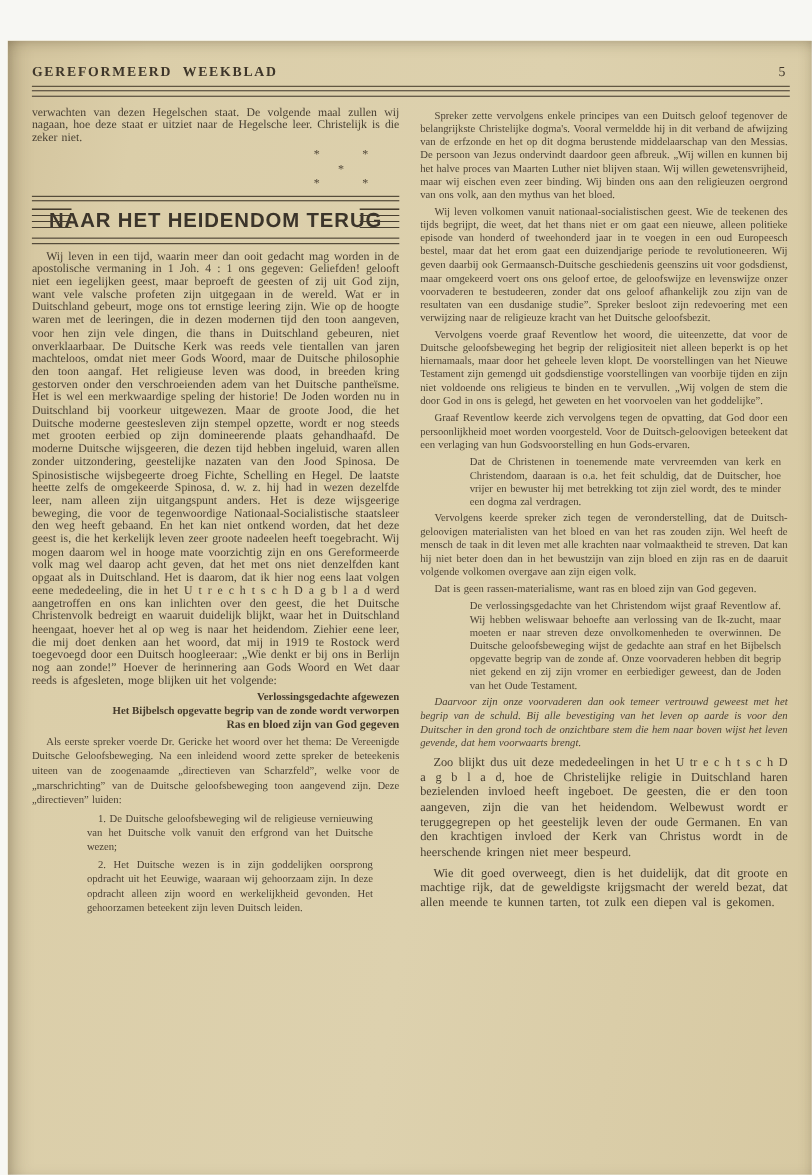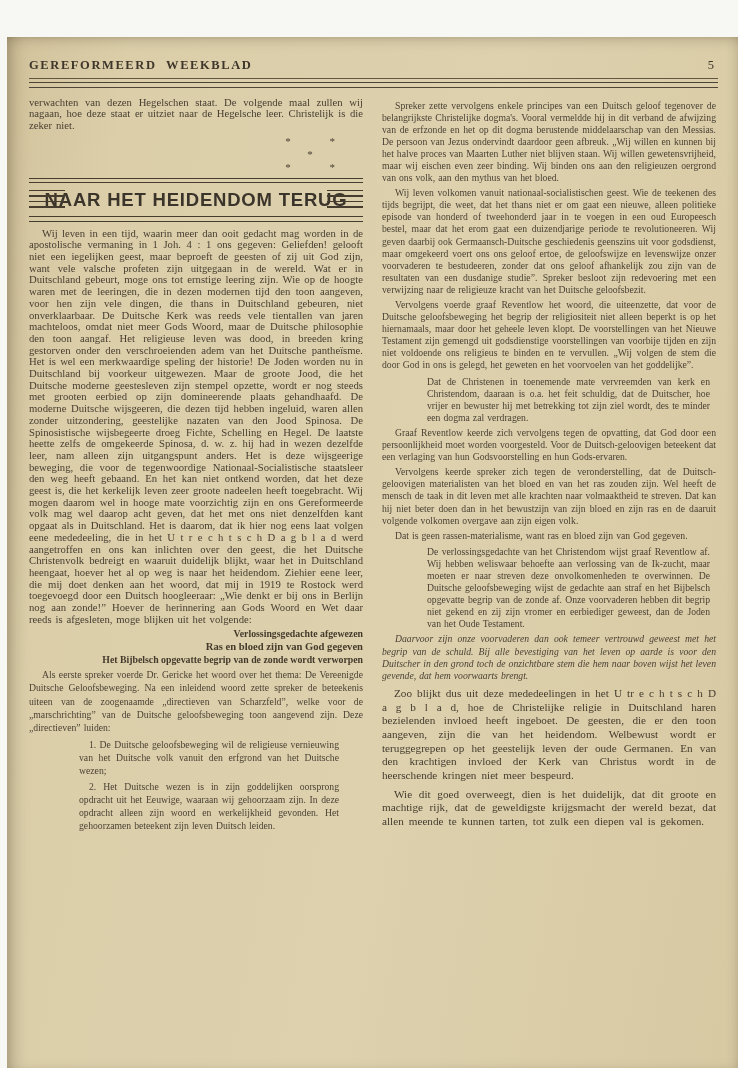--- a/index.html
+++ b/index.html
@@ -108,37 +108,37 @@
             <span class="rule-stack left"></span>
             <span class="headline-text">NAAR HET HEIDENDOM TERUG</span>
             <span class="rule-stack right"></span>
           </div>
           <div class="hb-rule"></div>
         </div>
 
         <p class="body-text indent">Wij leven in een tijd, waarin meer dan ooit gedacht mag worden in de apostolische vermaning in 1 Joh. 4 : 1 ons gegeven: Geliefden! gelooft niet een iegelijken geest, maar beproeft de geesten of zij uit God zijn, want vele valsche profeten zijn uitgegaan in de wereld. Wat er in Duitschland gebeurt, moge ons tot ernstige leering zijn. Wie op de hoogte waren met de leeringen, die in dezen modernen tijd den toon aangeven, voor hen zijn vele dingen, die thans in Duitschland gebeuren, niet onverklaarbaar. De Duitsche Kerk was reeds vele tientallen van jaren machteloos, omdat niet meer Gods Woord, maar de Duitsche philosophie den toon aangaf. Het religieuse leven was dood, in breeden kring gestorven onder den verschroeienden adem van het Duitsche pantheïsme. Het is wel een merkwaardige speling der historie! De Joden worden nu in Duitschland bij voorkeur uitgewezen. Maar de groote Jood, die het Duitsche moderne geestesleven zijn stempel opzette, wordt er nog steeds met grooten eerbied op zijn domineerende plaats gehandhaafd. De moderne Duitsche wijsgeeren, die dezen tijd hebben ingeluid, waren allen zonder uitzondering, geestelijke nazaten van den Jood Spinosa. De Spinosistische wijsbegeerte droeg Fichte, Schelling en Hegel. De laatste heette zelfs de omgekeerde Spinosa, d. w. z. hij had in wezen dezelfde leer, nam alleen zijn uitgangspunt anders. Het is deze wijsgeerige beweging, die voor de tegenwoordige Nationaal-Socialistische staatsleer den weg heeft gebaand. En het kan niet ontkend worden, dat het deze geest is, die het kerkelijk leven zeer groote nadeelen heeft toegebracht. Wij mogen daarom wel in hooge mate voorzichtig zijn en ons Gereformeerde volk mag wel daarop acht geven, dat het met ons niet denzelfden kant opgaat als in Duitschland. Het is daarom, dat ik hier nog eens laat volgen eene mededeeling, die in het U t r e c h t s c h  D a g b l a d werd aangetroffen en ons kan inlichten over den geest, die het Duitsche Christenvolk bedreigt en waaruit duidelijk blijkt, waar het in Duitschland heengaat, hoever het al op weg is naar het heidendom. Ziehier eene leer, die mij doet denken aan het woord, dat mij in 1919 te Rostock werd toegevoegd door een Duitsch hoogleeraar: „Wie denkt er bij ons in Berlijn nog aan zonde!” Hoever de herinnering aan Gods Woord en Wet daar reeds is afgesleten, moge blijken uit het volgende:</p>
 
         <h3 class="h-sub">Verlossingsgedachte afgewezen</h3>
+        <h3 class="h-sub">Het Bijbelsch opgevatte begrip van de zonde wordt verworpen</h3>
         <h3 class="h-sub h-sub-lg">Ras en bloed zijn van God gegeven</h3>
-        <h3 class="h-sub">Het Bijbelsch opgevatte begrip van de zonde wordt verworpen</h3>
 
         <p class="news news-wide indent">Als eerste spreker voerde Dr. Gericke het woord over het thema: De Vereenigde Duitsche Geloofsbeweging. Na een inleidend woord zette spreker de beteekenis uiteen van de zoogenaamde „directieven van Scharzfeld”, welke voor de „marschrichting” van de Duitsche geloofsbeweging toon aangevend zijn. Deze „directieven” luiden:</p>
 
         <p class="news directive">1.  De Duitsche geloofsbeweging wil de religieuse vernieuwing van het Duitsche volk vanuit den erfgrond van het Duitsche wezen;</p>
         <p class="news directive">2.  Het Duitsche wezen is in zijn goddelijken oorsprong opdracht uit het Eeuwige, waaraan wij gehoorzaam zijn. In deze opdracht alleen zijn woord en werkelijkheid gevonden. Het gehoorzamen beteekent zijn leven Duitsch leiden.</p>
       </section>
 
       <section class="col">
         <p class="news indent">Spreker zette vervolgens enkele principes van een Duitsch geloof tegenover de belangrijkste Christelijke dogma's. Vooral vermeldde hij in dit verband de afwijzing van de erfzonde en het op dit dogma berustende middelaarschap van den Messias. De persoon van Jezus ondervindt daardoor geen afbreuk. „Wij willen en kunnen bij het halve proces van Maarten Luther niet blijven staan. Wij willen gewetensvrijheid, maar wij eischen even zeer binding. Wij binden ons aan den religieuzen oergrond van ons volk, aan den mythus van het bloed.</p>
         <p class="news indent">Wij leven volkomen vanuit nationaal-socialistischen geest. Wie de teekenen des tijds begrijpt, die weet, dat het thans niet er om gaat een nieuwe, alleen politieke episode van honderd of twee­honderd jaar in te voegen in een oud Europeesch bestel, maar dat het erom gaat een duizendjarige periode te revolutioneeren. Wij geven daarbij ook Germaansch-Duitsche geschiedenis geenszins uit voor godsdienst, maar omgekeerd voert ons ons geloof ertoe, de geloofswijze en levenswijze onzer voorvaderen te bestudeeren, zonder dat ons geloof afhankelijk zou zijn van de resultaten van een dusdanige studie”. Spreker besloot zijn redevoering met een verwijzing naar de religieuze kracht van het Duitsche geloofsbezit.</p>
         <p class="news indent">Vervolgens voerde graaf Reventlow het woord, die uiteenzette, dat voor de Duitsche geloofsbeweging het begrip der religiositeit niet alleen beperkt is op het hiernamaals, maar door het geheele leven klopt. De voorstellingen van het Nieuwe Testament zijn gemengd uit godsdienstige voorstellingen van voorbije tijden en zijn niet voldoende ons religieus te binden en te vervullen. „Wij volgen de stem die door God in ons is gelegd, het geweten en het voorvoelen van het goddelijke”.</p>
 
+        <p class="news indent">Graaf Reventlow keerde zich vervolgens tegen de opvatting, dat God door een persoonlijkheid moet worden voorgesteld. Voor de Duitsch-geloovigen beteekent dat een verlaging van hun Gods­voorstelling en hun Gods-ervaren.</p>
+
         <p class="news quote">Dat de Christenen in toenemende mate vervreemden van kerk en Christendom, daaraan is o.a. het feit schuldig, dat de Duitscher, hoe vrijer en bewuster hij met betrekking tot zijn ziel wordt, des te minder een dogma zal verdragen.</p>
-
-        <p class="news indent">Graaf Reventlow keerde zich vervolgens tegen de opvatting, dat God door een persoonlijkheid moet worden voorgesteld. Voor de Duitsch-geloovigen beteekent dat een verlaging van hun Gods­voorstelling en hun Gods-ervaren.</p>
         <p class="news indent">Vervolgens keerde spreker zich tegen de veronderstelling, dat de Duitsch-geloovigen materialisten van het bloed en van het ras zouden zijn. Wel heeft de mensch de taak in dit leven met alle krachten naar volmaaktheid te streven. Dat kan hij niet beter doen dan in het bewustzijn van zijn bloed en zijn ras en de daaruit volgende volkomen overgave aan zijn eigen volk.</p>
         <p class="news indent">Dat is geen rassen-materialisme, want ras en bloed zijn van God gegeven.</p>
 
         <p class="news quote">De verlossingsgedachte van het Christendom wijst graaf Reventlow af. Wij hebben weliswaar behoefte aan verlossing van de Ik-zucht, maar moeten er naar streven deze onvolkomenheden te overwinnen. De Duitsche geloofsbeweging wijst de gedachte aan straf en het Bijbelsch opgevatte begrip van de zonde af. Onze voorvaderen hebben dit begrip niet gekend en zij zijn vromer en eerbiediger geweest, dan de Joden van het Oude Testament.</p>
 
         <p class="news indent italic">Daarvoor zijn onze voorvaderen dan ook temeer vertrouwd geweest met het begrip van de schuld. Bij alle bevestiging van het leven op aarde is voor den Duitscher in den grond toch de onzichtbare stem die hem naar boven wijst het leven gevende, dat hem voorwaarts brengt.</p>
 
         <p class="closing">Zoo blijkt dus uit deze mededeelingen in het U t­r e c h t s c h   D a g b l a d,  hoe de Christelijke religie in Duitschland haren bezielenden invloed heeft ingeboet. De geesten, die er den toon aangeven, zijn die van het heidendom. Welbewust wordt er teruggegrepen op het geestelijk leven der oude Germanen. En van den krachtigen invloed der Kerk van Christus wordt in de heerschende kringen niet meer bespeurd.</p>
         <p class="closing">Wie dit goed overweegt, dien is het duidelijk, dat dit groote en machtige rijk, dat de geweldigste krijgsmacht der wereld bezat, dat allen meende te kunnen tarten, tot zulk een diepen val is gekomen.</p>
       </section>

